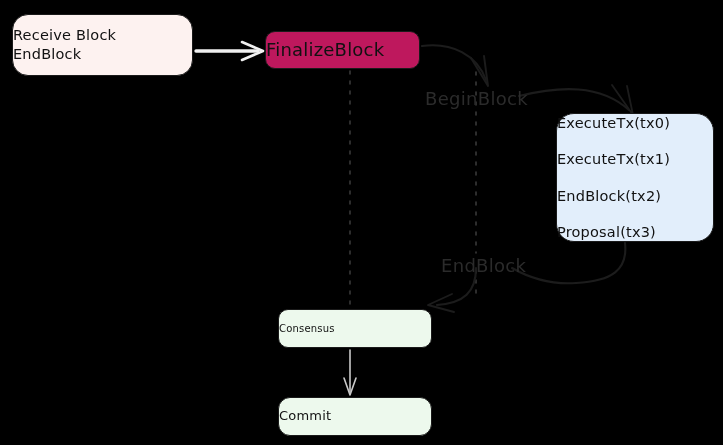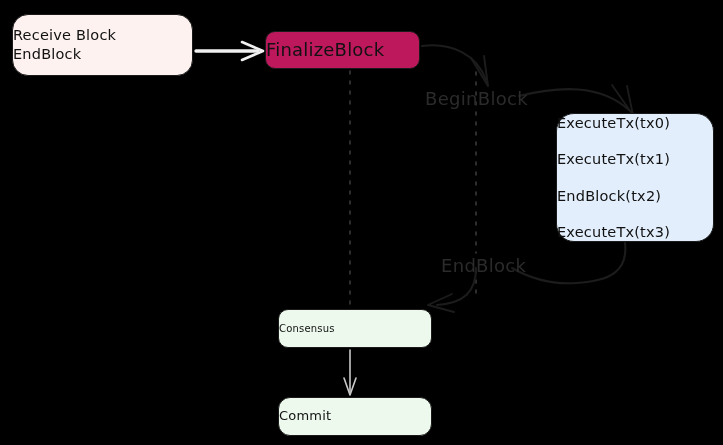--- a/index.html
+++ b/index.html
@@ -123,21 +123,21 @@
   </div>
 
   <div class="node" id="node-finalize">
     <span>FinalizeBlock</span>
   </div>
 
   <div class="node" id="node-executetx">
     <span class="txline">ExecuteTx(tx0)</span>
     <span class="txline">ExecuteTx(tx1)</span>
     <span class="txline">EndBlock(tx2)</span>
-    <span class="txline">ExecuteTx(tx3)</span>
+    <span class="txline">Proposal(tx3)</span>
   </div>
 
   <div class="node" id="node-consensus">
     <span>Consensus</span>
   </div>
 
   <div class="node" id="node-commit">
     <span>Commit</span>
   </div>
 

